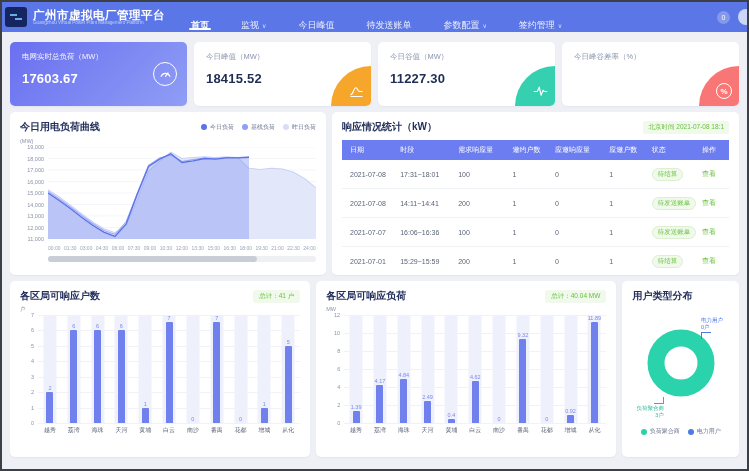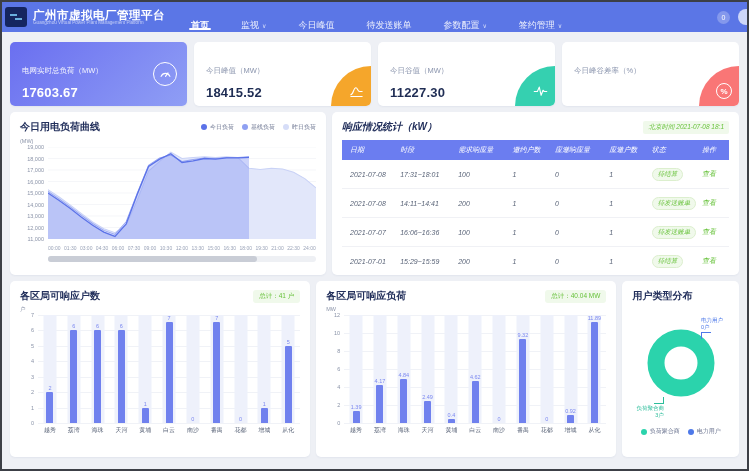--- a/index.html
+++ b/index.html
@@ -19,36 +19,36 @@
   nav { display:flex; align-items:flex-end; height:100%; flex:1;gap:12px; }
   .nav-item { font-size:9px; color:rgba(255,255,255,.88); padding:0 10px; display:flex; align-items:center; cursor:pointer; position:relative; }
   .nav-item.active { color:#fff; font-weight:bold; }
   .nav-item.active::after { content:""; position:absolute; left:8px; right:8px; bottom:2px; height:2px; background:#fff; border-radius:1px; }
   .caret { font-size:6px; margin-left:3px; opacity:.85; }
   .topbar-right { display:flex; align-items:center; gap:8px; }
   .notif { width:13px; height:13px; border-radius:50%; background:rgba(255,255,255,.25); color:#fff; font-size:7px; display:flex; align-items:center; justify-content:center; }
   .avatar { width:16px; height:16px; border-radius:50%; background:#cdd6f8; margin-right:-10px; }
   
   .kpi-row { display:flex; gap:7px; margin:10px 8px 6px 8px; }
-  .kpi { flex:1; background:#fff; border-radius:5px; height:64px; position:relative; overflow:hidden; padding:24px 12px; box-shadow:0 1px 2px rgba(40,60,120,.06); }
+  .kpi { flex:1; background:#fff; border-radius:5px; height:64px; position:relative; overflow:hidden; padding:10px 12px; box-shadow:0 1px 2px rgba(40,60,120,.06); }
   .kpi-label { font-size:7.5px; color:#8a94ad; margin-bottom:9px; white-space:nowrap; }
   .kpi-value { font-size:13px; font-weight:bold; color:#1f2d54; letter-spacing:.2px; }
   .kpi.primary { background:linear-gradient(135deg,#6a6ff0 0%,#8f9ef5 100%); }
   .kpi.primary .kpi-label { color:rgba(255,255,255,.92); }
   .kpi.primary .kpi-value { color:#fff; }
   .icon-ring { position:absolute; right:10px; top:50%; transform:translateY(-50%); width:24px; height:24px; border:1.6px solid #fff; border-radius:50%; display:flex; align-items:center; justify-content:center; }
   .corner { position:absolute; right:0; bottom:0; width:40px; height:40px; border-radius:100% 0 4px 0; display:flex; align-items:center; justify-content:center; }
   .corner svg, .corner .pct { transform:translate(5px,5px); }
   .pct { width:16px; height:16px; border:1.4px solid #fff; border-radius:50%; color:#fff; font-size:8px; font-weight:bold; display:flex; align-items:center; justify-content:center; }
   
   .mid-row { display:flex; gap:6px; margin:0 8px; height:163px; }
   .panel { background:#fff; border-radius:5px; box-shadow:0 1px 2px rgba(40,60,120,.06); padding:8px 10px; position:relative; }
   .panel-title { font-size:10px; font-weight:bold; color:#23305c; }
   .panel-chart { flex:0 0 316px; }
-  .panel-table { flex:1; overflow:hidden;font-style:italic; }
+  .panel-table { flex:1; overflow:hidden; }
   .panel-head { display:flex; justify-content:space-between; align-items:center; }
   
   .legend { display:flex; gap:8px; align-items:center; }
   .legend-item { display:flex; align-items:center; gap:3px; font-size:6px; color:#6b7490; cursor:pointer; }
   .dot { width:6px; height:6px; border-radius:50%; }
   .chart-grid { display:flex; margin-top:4px; }
   .y-gutter { width:28px; position:relative; font-size:5.5px; color:#8a93a8; }
   .unit-label { font-size:5.5px; color:#8a93a8; height:9px; }
   .ylabels { position:relative; height:92px; }
   .ylabels div { position:absolute; right:4px; transform:translateY(-50%); white-space:nowrap; }

